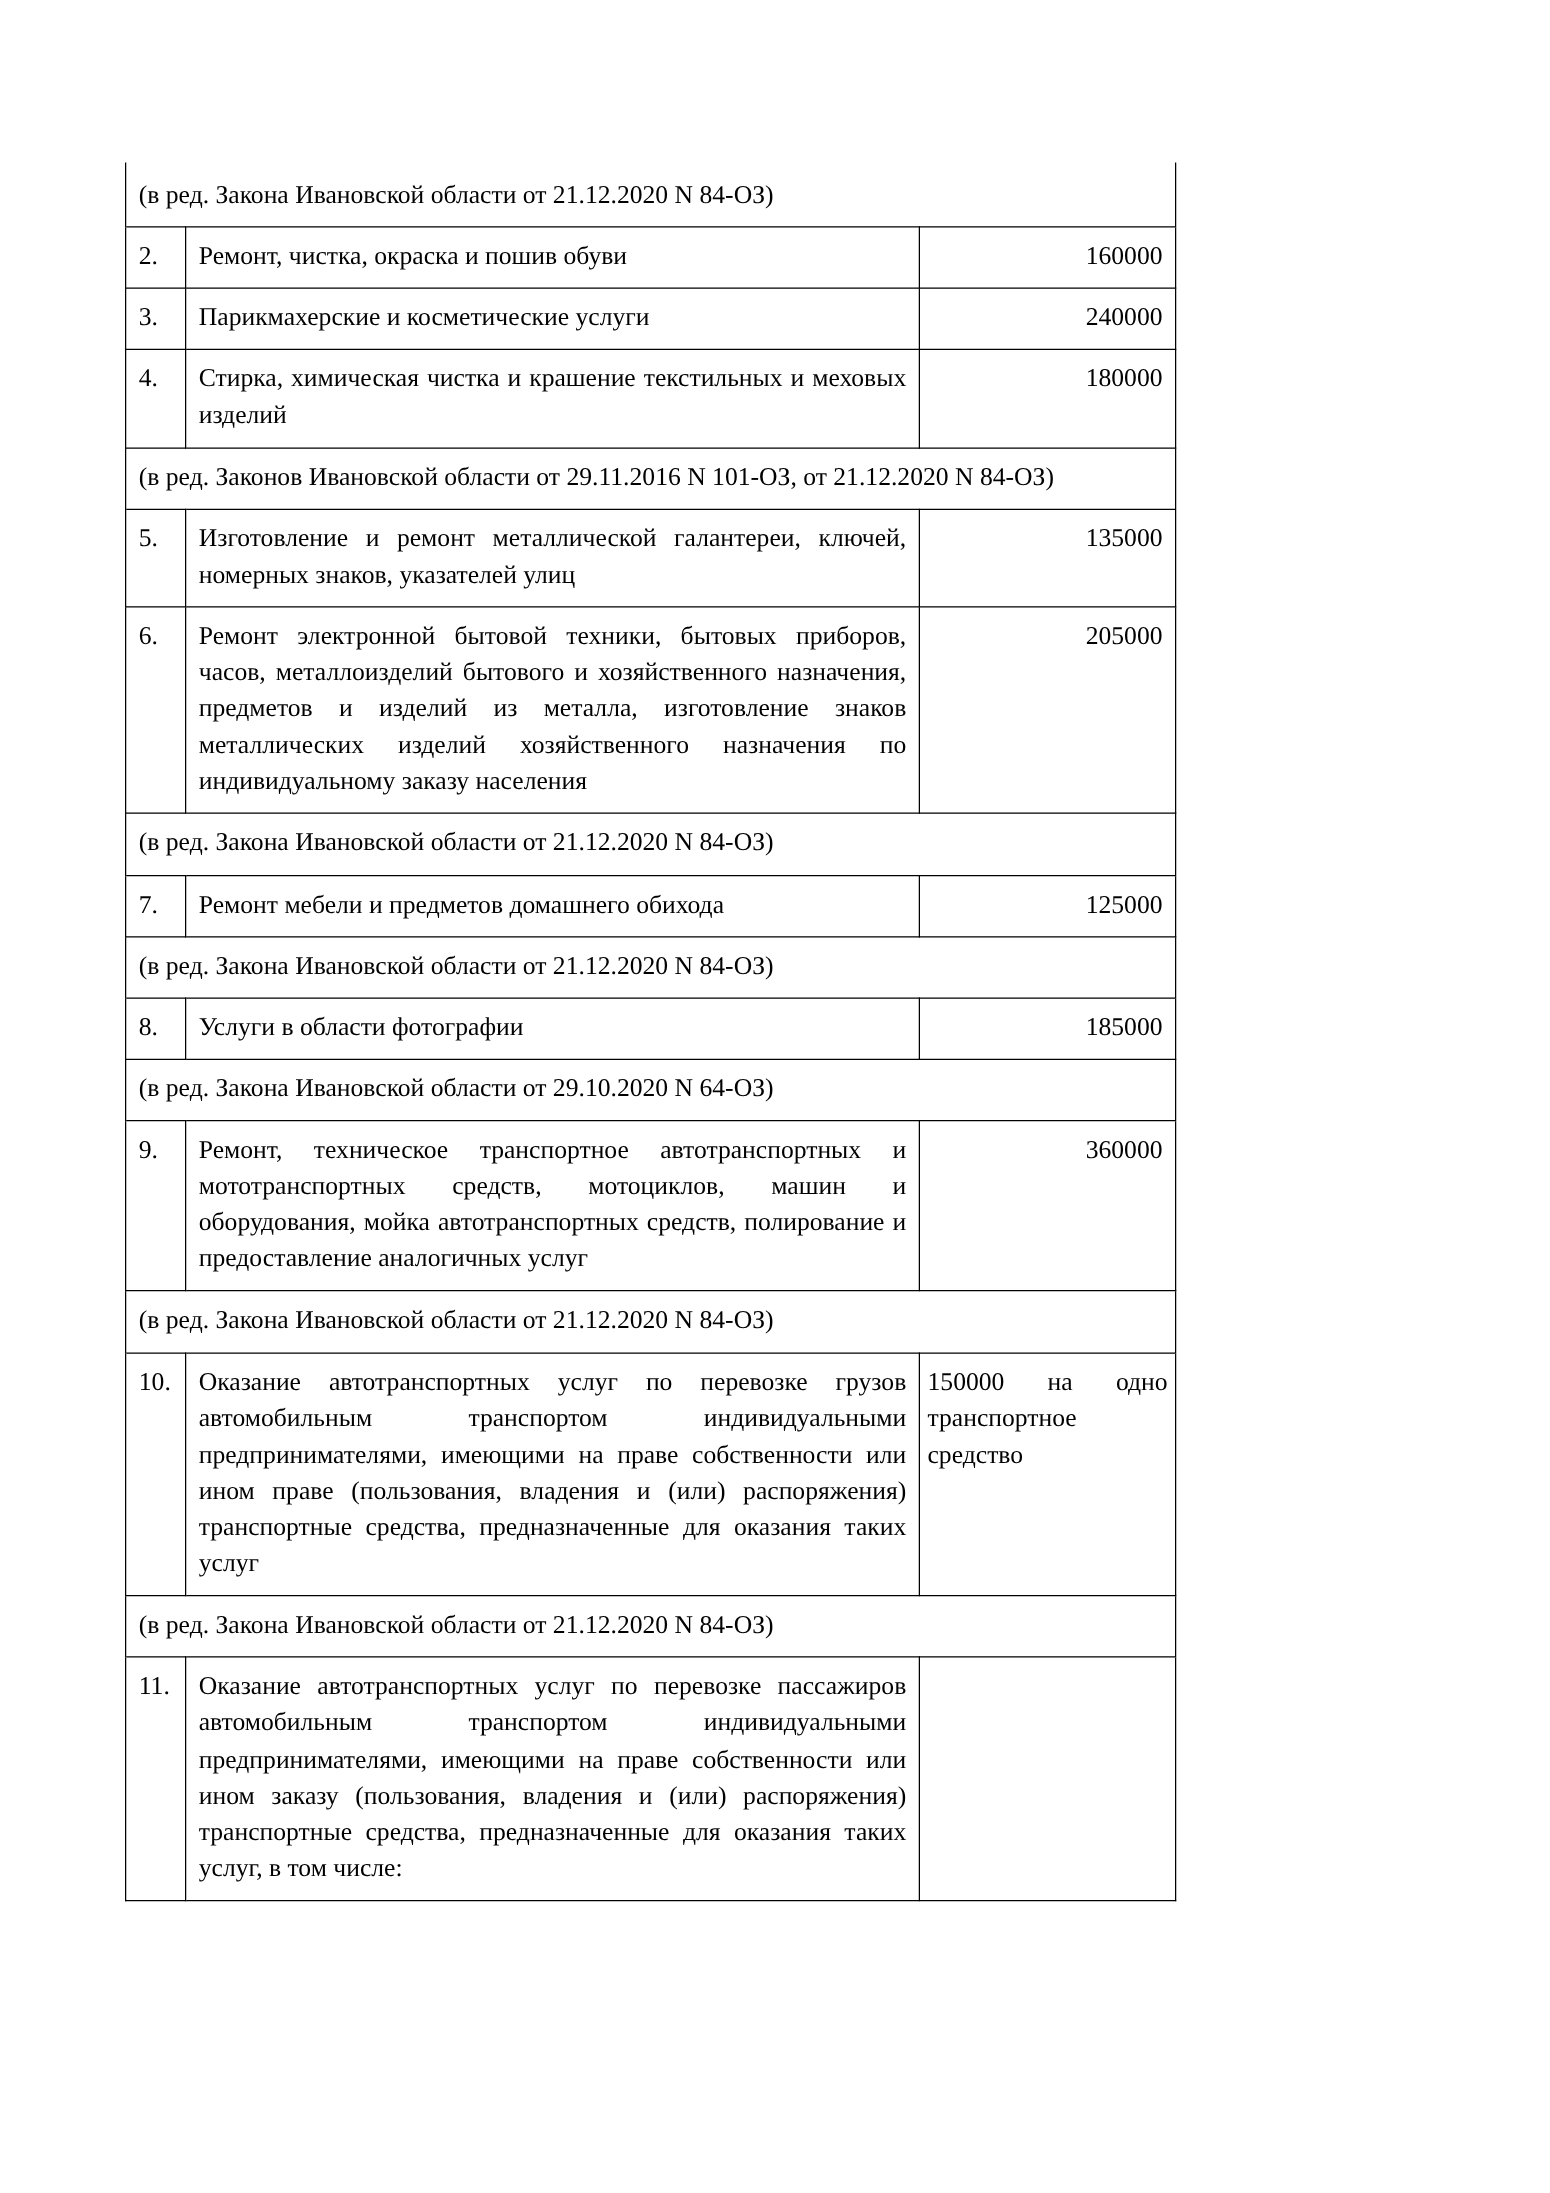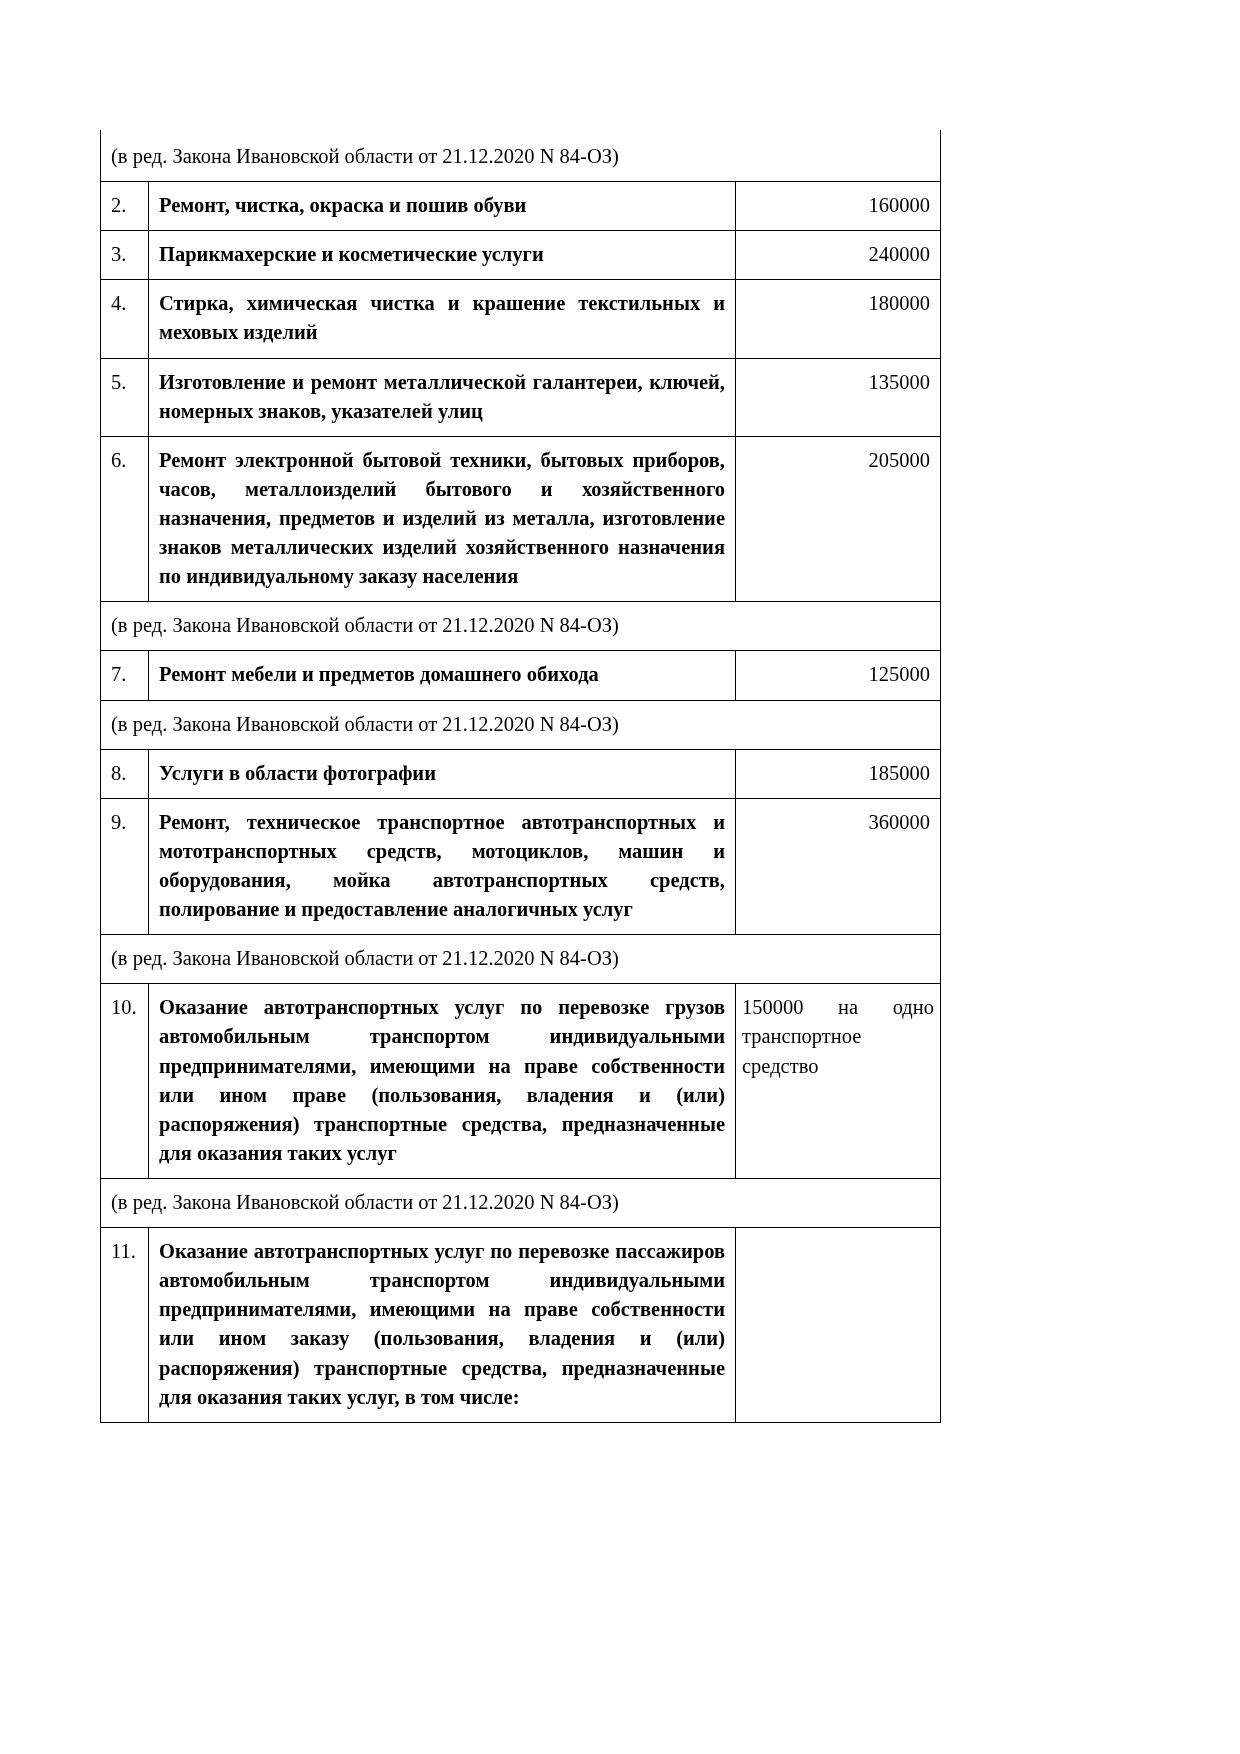--- a/index.html
+++ b/index.html
@@ -42,21 +42,20 @@
   td.num {
     text-align: left;
     padding-left: 8px;
     padding-right: 2px;
     white-space: nowrap;
   }
   td.desc {
     text-align: justify;
     text-align-last: left;
     hyphens: none;
-    font-weight: bold;
   }
   td.value {
     text-align: right;
     padding-top: 9px;
   }
   td.value.left-align {
     text-align: justify;
     text-align-last: left;
     padding-left: 6px;
     padding-right: 6px;
@@ -106,20 +105,23 @@
         <td class="desc">Парикмахерские и косметические услуги</td>
         <td class="value">240000</td>
       </tr>
 
       <tr>
         <td class="num">4.</td>
         <td class="desc">Стирка, химическая чистка и крашение текстильных и меховых изделий</td>
         <td class="value">180000</td>
       </tr>
 
+      <tr class="note-row">
+        <td class="note" colspan="3">(в ред. Законов Ивановской области от 29.11.2016 N 101-ОЗ, от 21.12.2020 N 84-ОЗ)</td>
+      </tr>
 
       <tr>
         <td class="num">5.</td>
         <td class="desc">Изготовление и ремонт металлической галантереи, ключей, номерных знаков, указателей улиц</td>
         <td class="value">135000</td>
       </tr>
 
       <tr>
         <td class="num">6.</td>
         <td class="desc">Ремонт электронной бытовой техники, бытовых приборов, часов, металлоизделий бытового и хозяйственного назначения, предметов и изделий из металла, изготовление знаков металлических изделий хозяйственного назначения по индивидуальному заказу населения</td>
@@ -139,20 +141,23 @@
       <tr class="note-row">
         <td class="note" colspan="3">(в ред. Закона Ивановской области от 21.12.2020 N 84-ОЗ)</td>
       </tr>
 
       <tr>
         <td class="num">8.</td>
         <td class="desc">Услуги в области фотографии</td>
         <td class="value">185000</td>
       </tr>
 
+      <tr class="note-row">
+        <td class="note" colspan="3">(в ред. Закона Ивановской области от 29.10.2020 N 64-ОЗ)</td>
+      </tr>
 
       <tr>
         <td class="num">9.</td>
         <td class="desc">Ремонт, техническое транспортное автотранспортных и мототранспортных средств, мотоциклов, машин и оборудования, мойка автотранспортных средств, полирование и предоставление аналогичных услуг</td>
         <td class="value">360000</td>
       </tr>
 
       <tr class="note-row">
         <td class="note" colspan="3">(в ред. Закона Ивановской области от 21.12.2020 N 84-ОЗ)</td>
       </tr>

